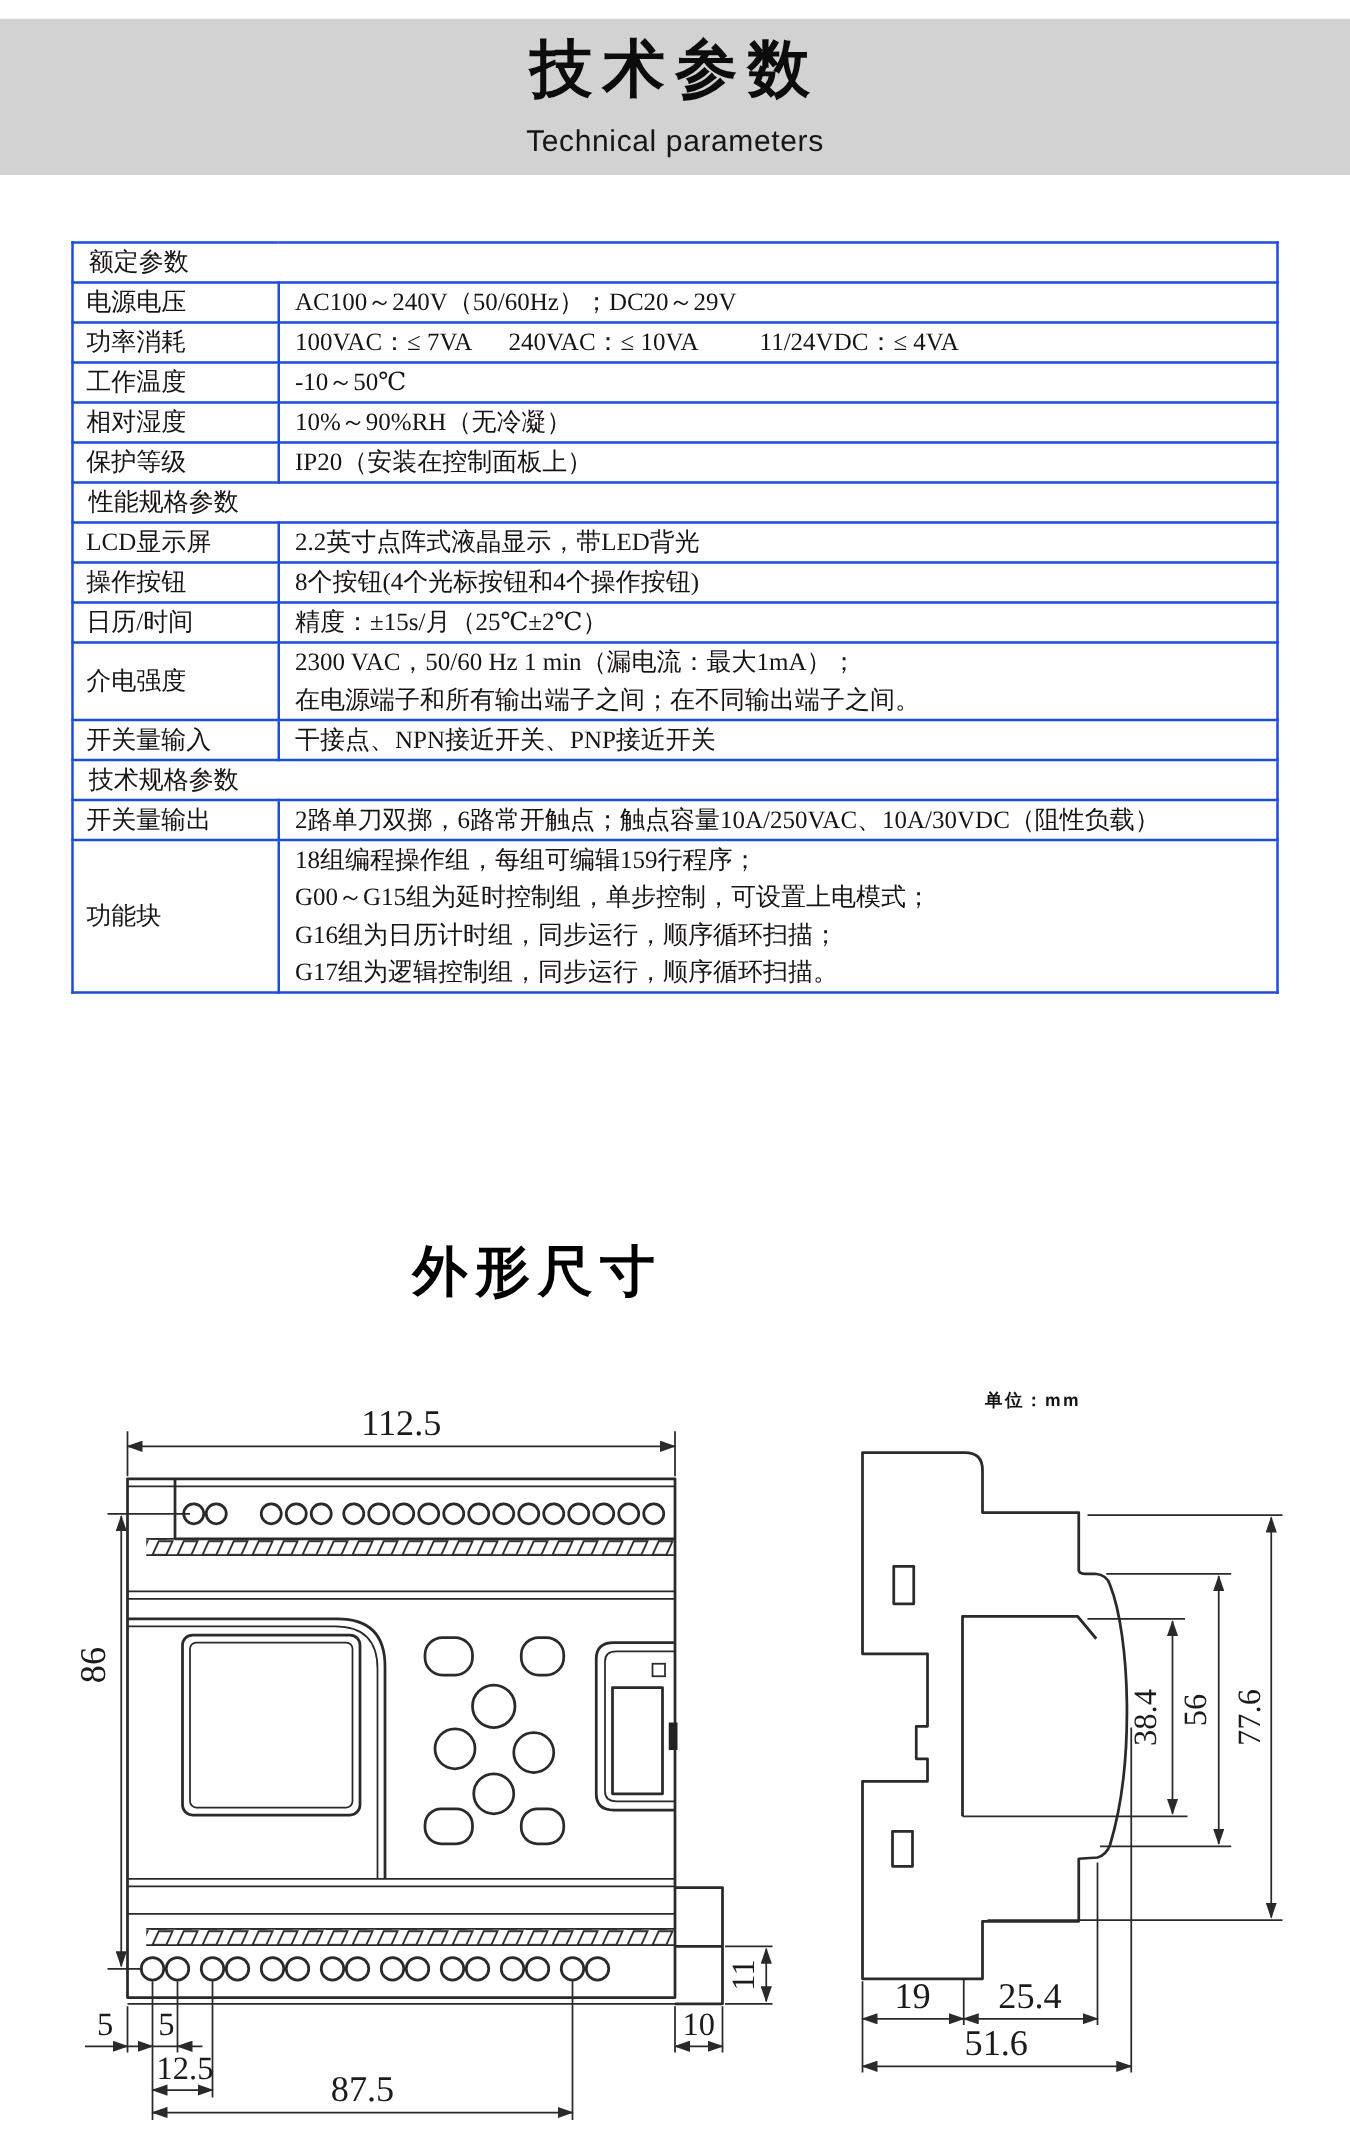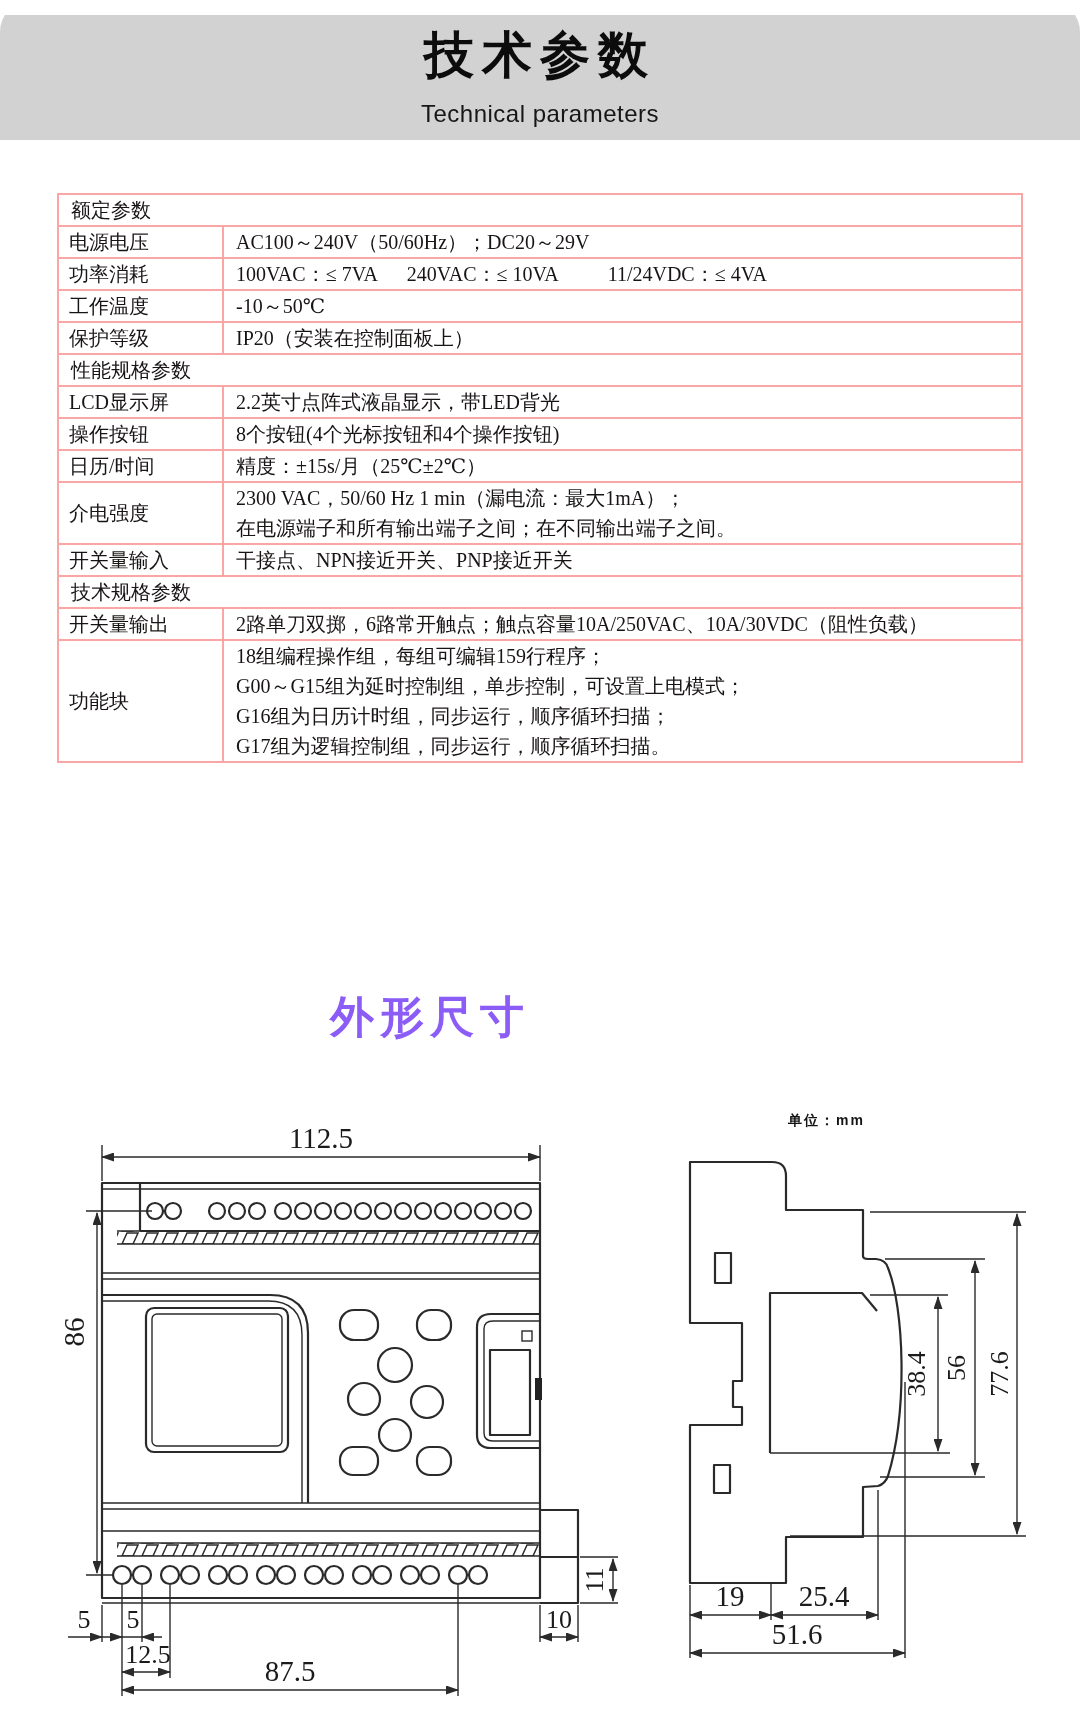--- a/index.html
+++ b/index.html
@@ -1,32 +1,32 @@
 <!DOCTYPE html>
 <html><head>
 <meta charset="utf-8">
 <style>
   html,body{margin:0;padding:0;background:#ffffff;}
   #page{position:relative;width:1080px;height:1709px;background:#ffffff;overflow:hidden;
-        font-family:"Liberation Sans",sans-serif;color:#1c1c1c;border-radius:32px;}
+        font-family:"Liberation Sans",sans-serif;color:#1c1c1c;}
   
   .band{position:absolute;left:0;top:15px;width:1080px;height:125px;background:#d3d2d2;
         display:flex;flex-direction:column;align-items:center;justify-content:center;}
   .band .t1{font-size:50px;font-weight:bold;color:#0c0c0c;letter-spacing:8px;line-height:56px;}
   .band .t2{font-size:24px;font-weight:400;color:#161616;margin-top:17px;letter-spacing:0.5px;}
   
   table.spec{position:absolute;left:57px;top:193px;width:966px;border-collapse:collapse;
         font-family:"Liberation Serif","DejaVu Serif",serif;font-size:20px;color:#181414;}
-  table.spec td{border:2px solid #fca5a5;padding:0 0 0 12px;white-space:pre-wrap;
+  table.spec td{border:2px solid #1d4ed8;padding:0 0 0 12px;white-space:pre-wrap;
         height:30px;line-height:30px;vertical-align:middle;}
   table.spec td.lbl{width:153px;padding-left:10px;}
   table.spec td .ln{line-height:30px;height:30px;}
   
   .sec2{position:absolute;left:0;top:988px;width:860px;text-align:center;
-        font-size:44px;font-weight:bold;color:#8b5cf6;letter-spacing:6px;}
+        font-size:44px;font-weight:bold;color:#000000;letter-spacing:6px;}
   .unit{position:absolute;left:788px;top:1112px;font-size:14px;font-weight:bold;
         color:#141414;letter-spacing:2px;}
   svg{position:absolute;}
   svg .ol{fill:none;stroke:#2a2a2a;stroke-width:2.2px;stroke-linejoin:round;}
   svg .thin{fill:none;stroke:#2a2a2a;stroke-width:1.4px;}
   svg .dim{fill:none;stroke:#2a2a2a;stroke-width:1.4px;}
   svg text{font-family:"Liberation Serif","DejaVu Serif",serif;font-size:26px;fill:#1b1b1b;}
   svg text.big{font-size:29px;}
 </style>
 </head>
@@ -48,20 +48,24 @@
           <td class="lbl">电源电压</td>
           <td>AC100～240V（50/60Hz）；DC20～29V</td>
         </tr>
     <tr>
           <td class="lbl">功率消耗</td>
           <td>100VAC：≤ 7VA      240VAC：≤ 10VA          11/24VDC：≤ 4VA</td>
         </tr>
     <tr>
           <td class="lbl">工作温度</td>
           <td>-10～50℃</td>
+        </tr>
+    <tr>
+          <td class="lbl">相对湿度</td>
+          <td>10%～90%RH（无冷凝）</td>
         </tr>
     <tr>
           <td class="lbl">保护等级</td>
           <td>IP20（安装在控制面板上）</td>
         </tr>
     <tr>
           <td colspan="2">性能规格参数</td>
         </tr>
     <tr>
           <td class="lbl">LCD显示屏</td>

